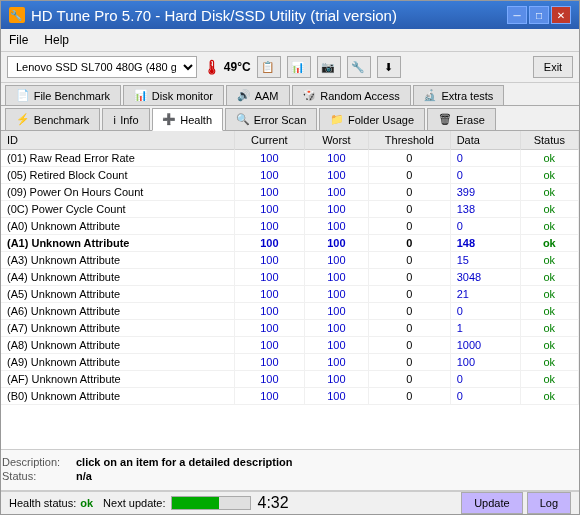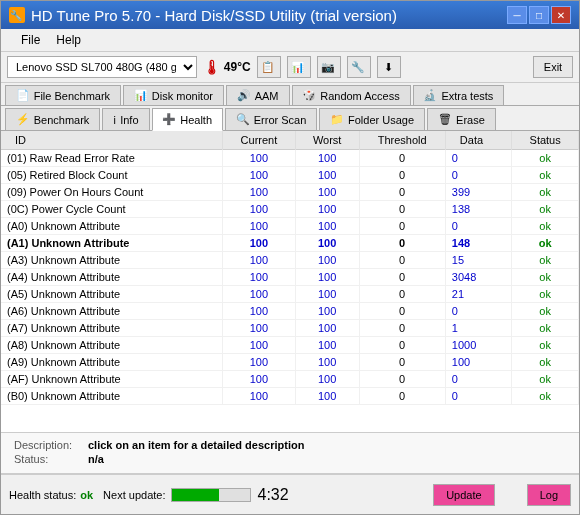--- a/index.html
+++ b/index.html
@@ -60,21 +60,21 @@
       color: white;
       font-size: 10px;
       cursor: pointer;
       display: flex;
       align-items: center;
       justify-content: center;
     }
     .title-btn.close { background: #c0392b; }
     .menu-bar {
       background: #f0f0f0;
-      padding: 2px 12px;
+      padding: 2px 0;
       display: flex;
       gap: 0;
       border-bottom: 1px solid #ccc;
       flex-shrink: 0;
     }
     .menu-item {
       padding: 2px 8px;
       cursor: pointer;
       font-size: 12px;
     }
@@ -167,21 +167,21 @@
     table {
       width: 100%;
       border-collapse: collapse;
       font-size: 11px;
     }
     thead tr {
       background: #e8e8e8;
       border-bottom: 1px solid #ccc;
     }
     thead th {
-      padding: 3px 14px;
+      padding: 3px 6px;
       text-align: left;
       font-weight: normal;
       border-right: 1px solid #ddd;
       white-space: nowrap;
     }
     tbody tr {
       border-bottom: 1px solid #f0f0f0;
     }
     tbody td {
       padding: 2px 6px;
@@ -191,42 +191,42 @@
     .col-id { width: 200px; }
     .col-current { width: 60px; text-align: center; }
     .col-worst { width: 55px; text-align: center; }
     .col-threshold { width: 70px; text-align: center; }
     .col-data { width: 60px; text-align: left; }
     .col-status { width: 50px; text-align: center; }
     .val-good { color: #0000cc; }
     .val-data { color: #0000cc; }
     .status-ok { color: #008000; }
     .description-area {
-      padding: 6px 13px;
+      padding: 6px 1px;
       border-bottom: 1px solid #ccc;
       flex-shrink: 0;
       background: #f8f8f8;
     }
     .desc-row {
       display: flex;
       gap: 4px;
       margin-bottom: 2px;
       font-size: 11px;
     }
     .desc-label { color: #555; min-width: 70px; }
     .desc-value { font-weight: bold; }
     .status-bar {
       display: flex;
       align-items: center;
       padding: 4px 8px;
       gap: 10px;
       background: #f0f0f0;
       border-top: 1px solid #ccc;
       flex-shrink: 0;
-      height: 40px;
+      height: 23px;
     }
     .health-status {
       display: flex;
       align-items: center;
       gap: 4px;
       font-size: 11px;
     }
     .health-ok { color: #008000; font-weight: bold; }
     .next-update {
       display: flex;
@@ -249,24 +249,23 @@
     }
     .time-display { font-size: 16px; min-width: 30px; }
     .action-btns {
       margin-left: auto;
       display: flex;
       gap: 4px;
     }
     .action-btn {
       padding: 4px 12px;
       border: 1px solid #aaa;
-      background: #ec4899;
+      background: #c4b5fd;
       cursor: pointer;
       font-size: 11px;
-      margin-left: 28px;
     }
     ::-webkit-scrollbar { width: 12px; }
     ::-webkit-scrollbar-track { background: #f0f0f0; }
     ::-webkit-scrollbar-thumb { background: #c0c0c0; border: 1px solid #aaa; }
   </style>
 </head>
 <body>
 
 <div class="window">
 

